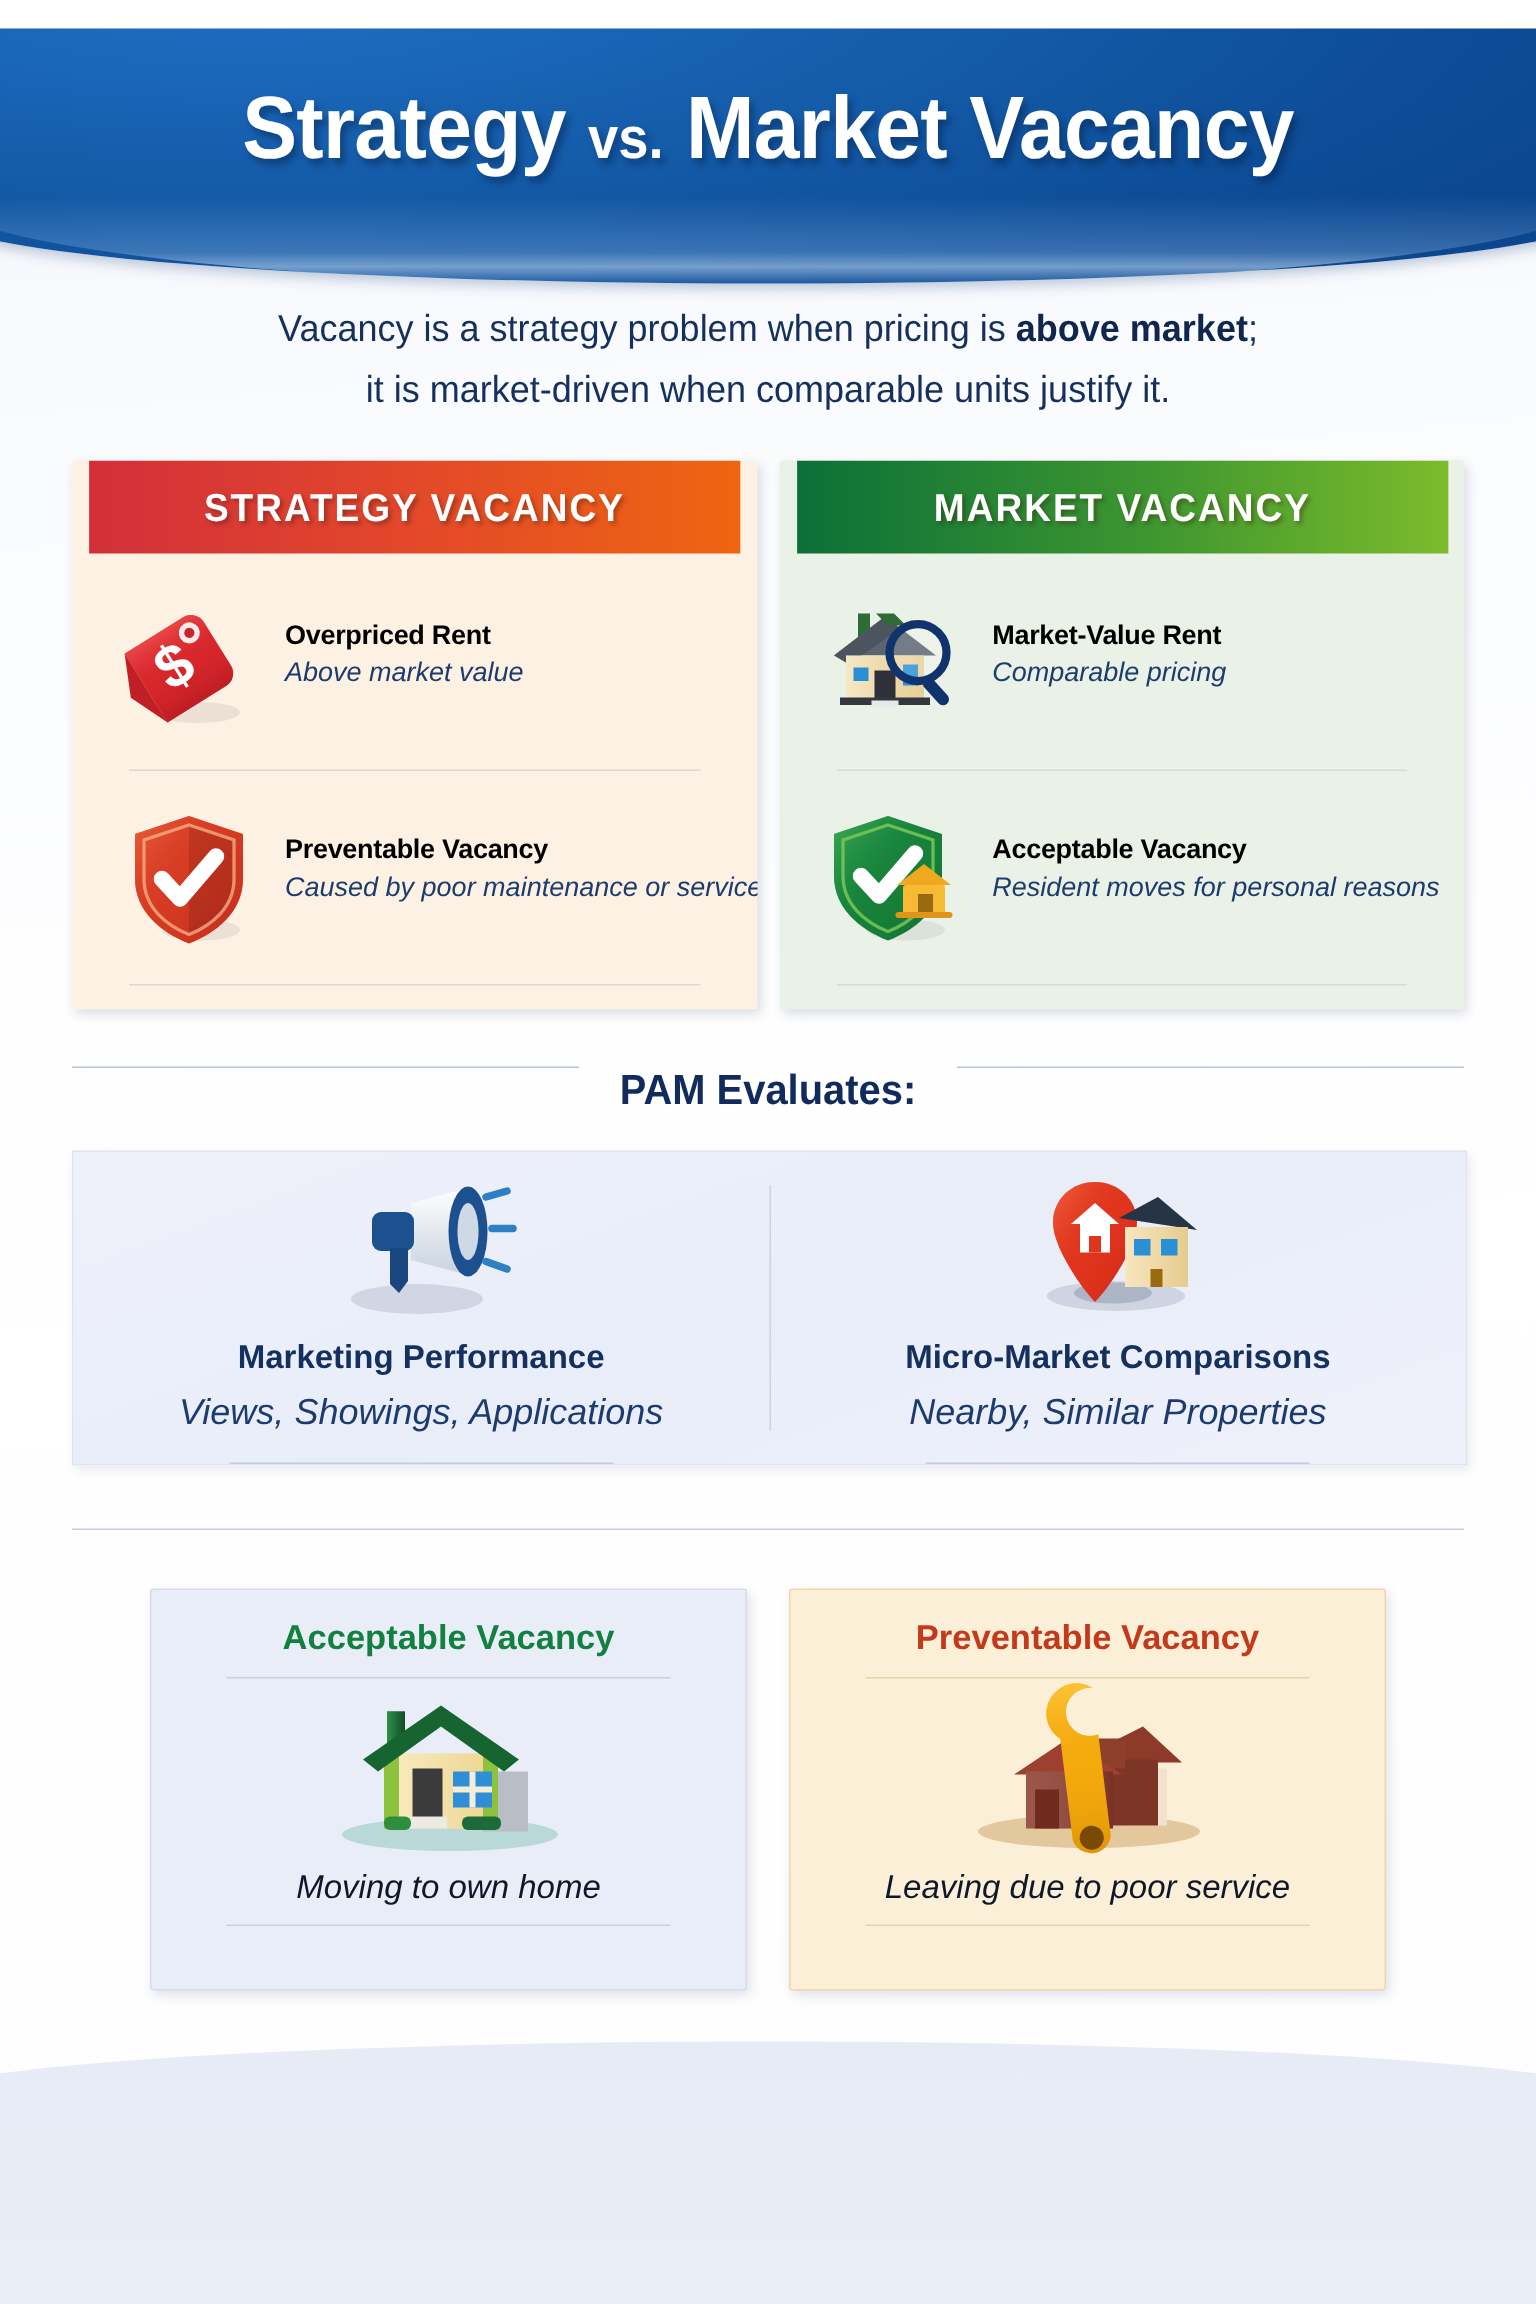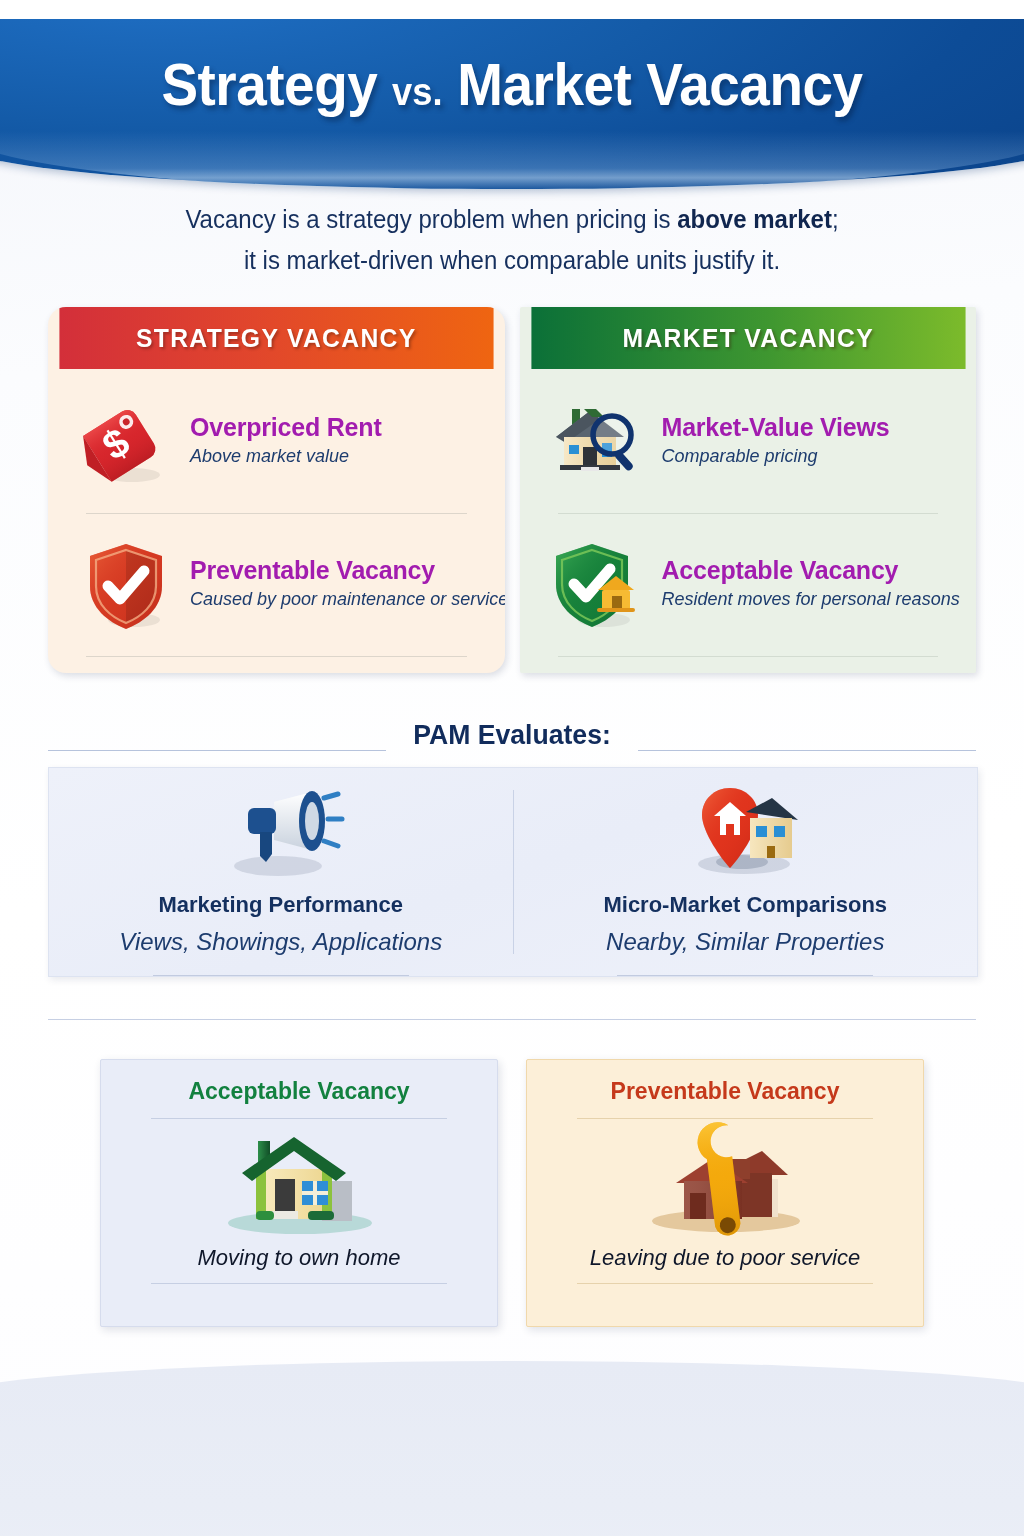--- a/index.html
+++ b/index.html
@@ -87,60 +87,60 @@
   }
   .cmp-card {
     position: relative;
     flex: 1 1 0;
     border-radius: 2px;
     box-shadow: 2px 3px 7px rgba(36,50,85,0.16);
     overflow: hidden;
     display: flex;
     flex-direction: column;
   }
-  .cmp-card.strategy { background: #fdf1e4; border-radius: 18px; }
+  .cmp-card.strategy { background: #fdf1e4; }
   .cmp-card.market   { background: #eaf1e7; }
   .cmp-head {
     height: 66px;
     display: flex;
     align-items: center;
     justify-content: center;
     font-size: 26px;
     font-weight: bold;
     letter-spacing: 1.4px;
     color: #ffffff;
     text-shadow: 2px 2px 3px rgba(60,20,10,0.38);
     transform: scaleX(0.95);
   }
   .cmp-card.strategy .cmp-head { background: linear-gradient(90deg, #d32f3a 0%, #e1462c 45%, #ef6511 100%); }
   .cmp-card.market   .cmp-head { background: linear-gradient(90deg, #0b7038 0%, #3f9730 55%, #7cbb2b 100%); }
   .cmp-body { padding: 26px 30px 10px 30px; }
   .cmp-item { display: flex; align-items: flex-start; gap: 16px; }
   .cmp-item .ic { flex: 0 0 auto; width: 96px; height: 96px; position: relative; }
   .cmp-txt { padding-top: 18px; }
   .cmp-title {
-    font-size: 25px; font-weight: bold; color: #a21caf;
+    font-size: 18px; font-weight: bold; color: #000000;
     letter-spacing: -0.2px; white-space: nowrap;
   }
   .cmp-sub {
     font-size: 18px; font-style: italic; color: #1d3c6e;
     margin-top: 4px; white-space: nowrap;
   }
   .cmp-rule { height: 1px; background: #ddd6cb; margin: 22px 8px 24px 8px; }
   .cmp-card.market .cmp-rule { background: #d3dcd1; }
   .cmp-rule.last { margin-bottom: 6px; }
   
   .pam-divider {
     position: absolute;
     left: 48px;
     top: 692px;
     width: 928px;
     height: 40px;
     display: flex;
-    align-items: flex-end;
+    align-items: flex-start;
     gap: 22px;
   }
   .pam-divider .ln { flex: 1 1 auto; height: 1px; background: #b6c3dc; }
   .pam-divider .lbl {
     font-size: 28px; font-weight: bold; color: #112c5c;
     transform: scaleX(0.95); white-space: nowrap;
   }
   
   .pam-panel {
     position: absolute;
@@ -337,21 +337,21 @@
               <rect x="70" y="55" width="8" height="22" rx="4" fill="#10336e" transform="rotate(-42 74 66)"></rect>
               <defs>
                 <linearGradient id="hw" x1="0" y1="0" x2="1" y2="0">
                   <stop offset="0" stop-color="#ffffff" stop-opacity="0.35"></stop>
                   <stop offset="1" stop-color="#c9a96a" stop-opacity="0.25"></stop>
                 </linearGradient>
               </defs>
             </svg>
           </div>
           <div class="cmp-txt">
-            <div class="cmp-title">Market-Value Views</div>
+            <div class="cmp-title">Market-Value Rent</div>
             <div class="cmp-sub">Comparable pricing</div>
           </div>
         </div>
 
         <div class="cmp-rule"></div>
 
         <div class="cmp-item">
           <div class="ic">
             <svg width="96" height="96" viewBox="0 0 96 96">
               <ellipse cx="54" cy="82" rx="26" ry="7" fill="#000" opacity="0.06"></ellipse>

